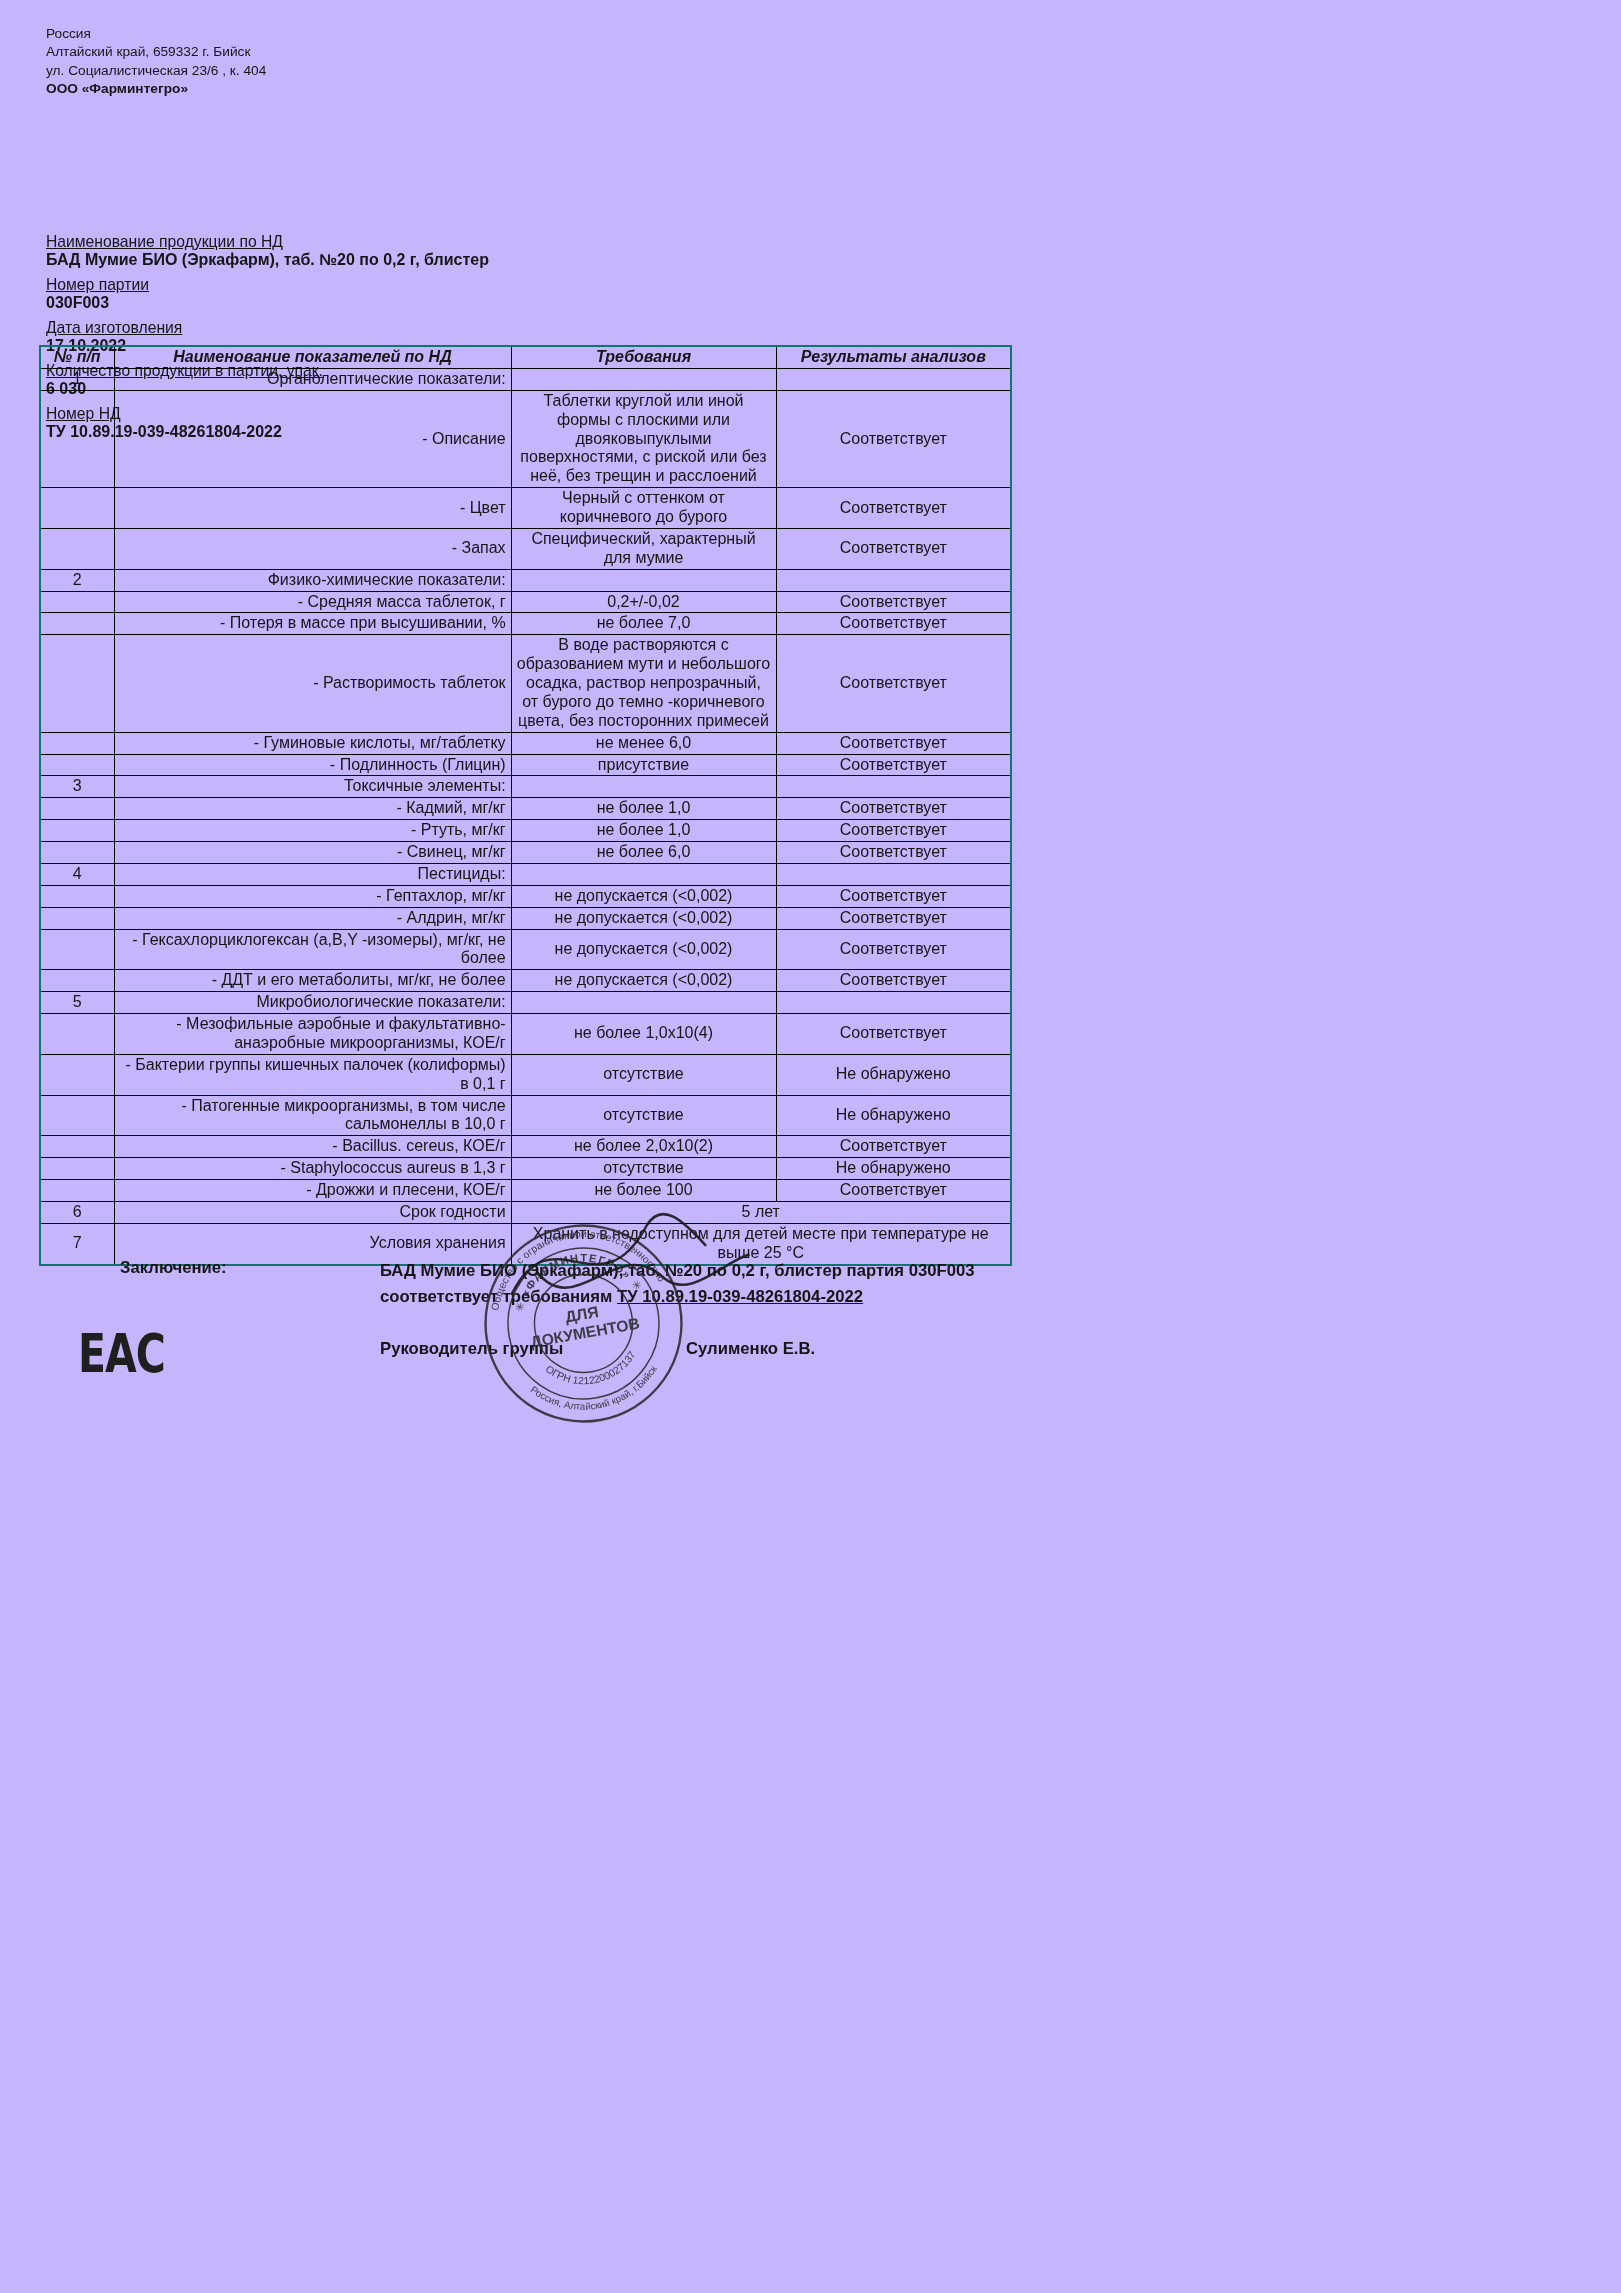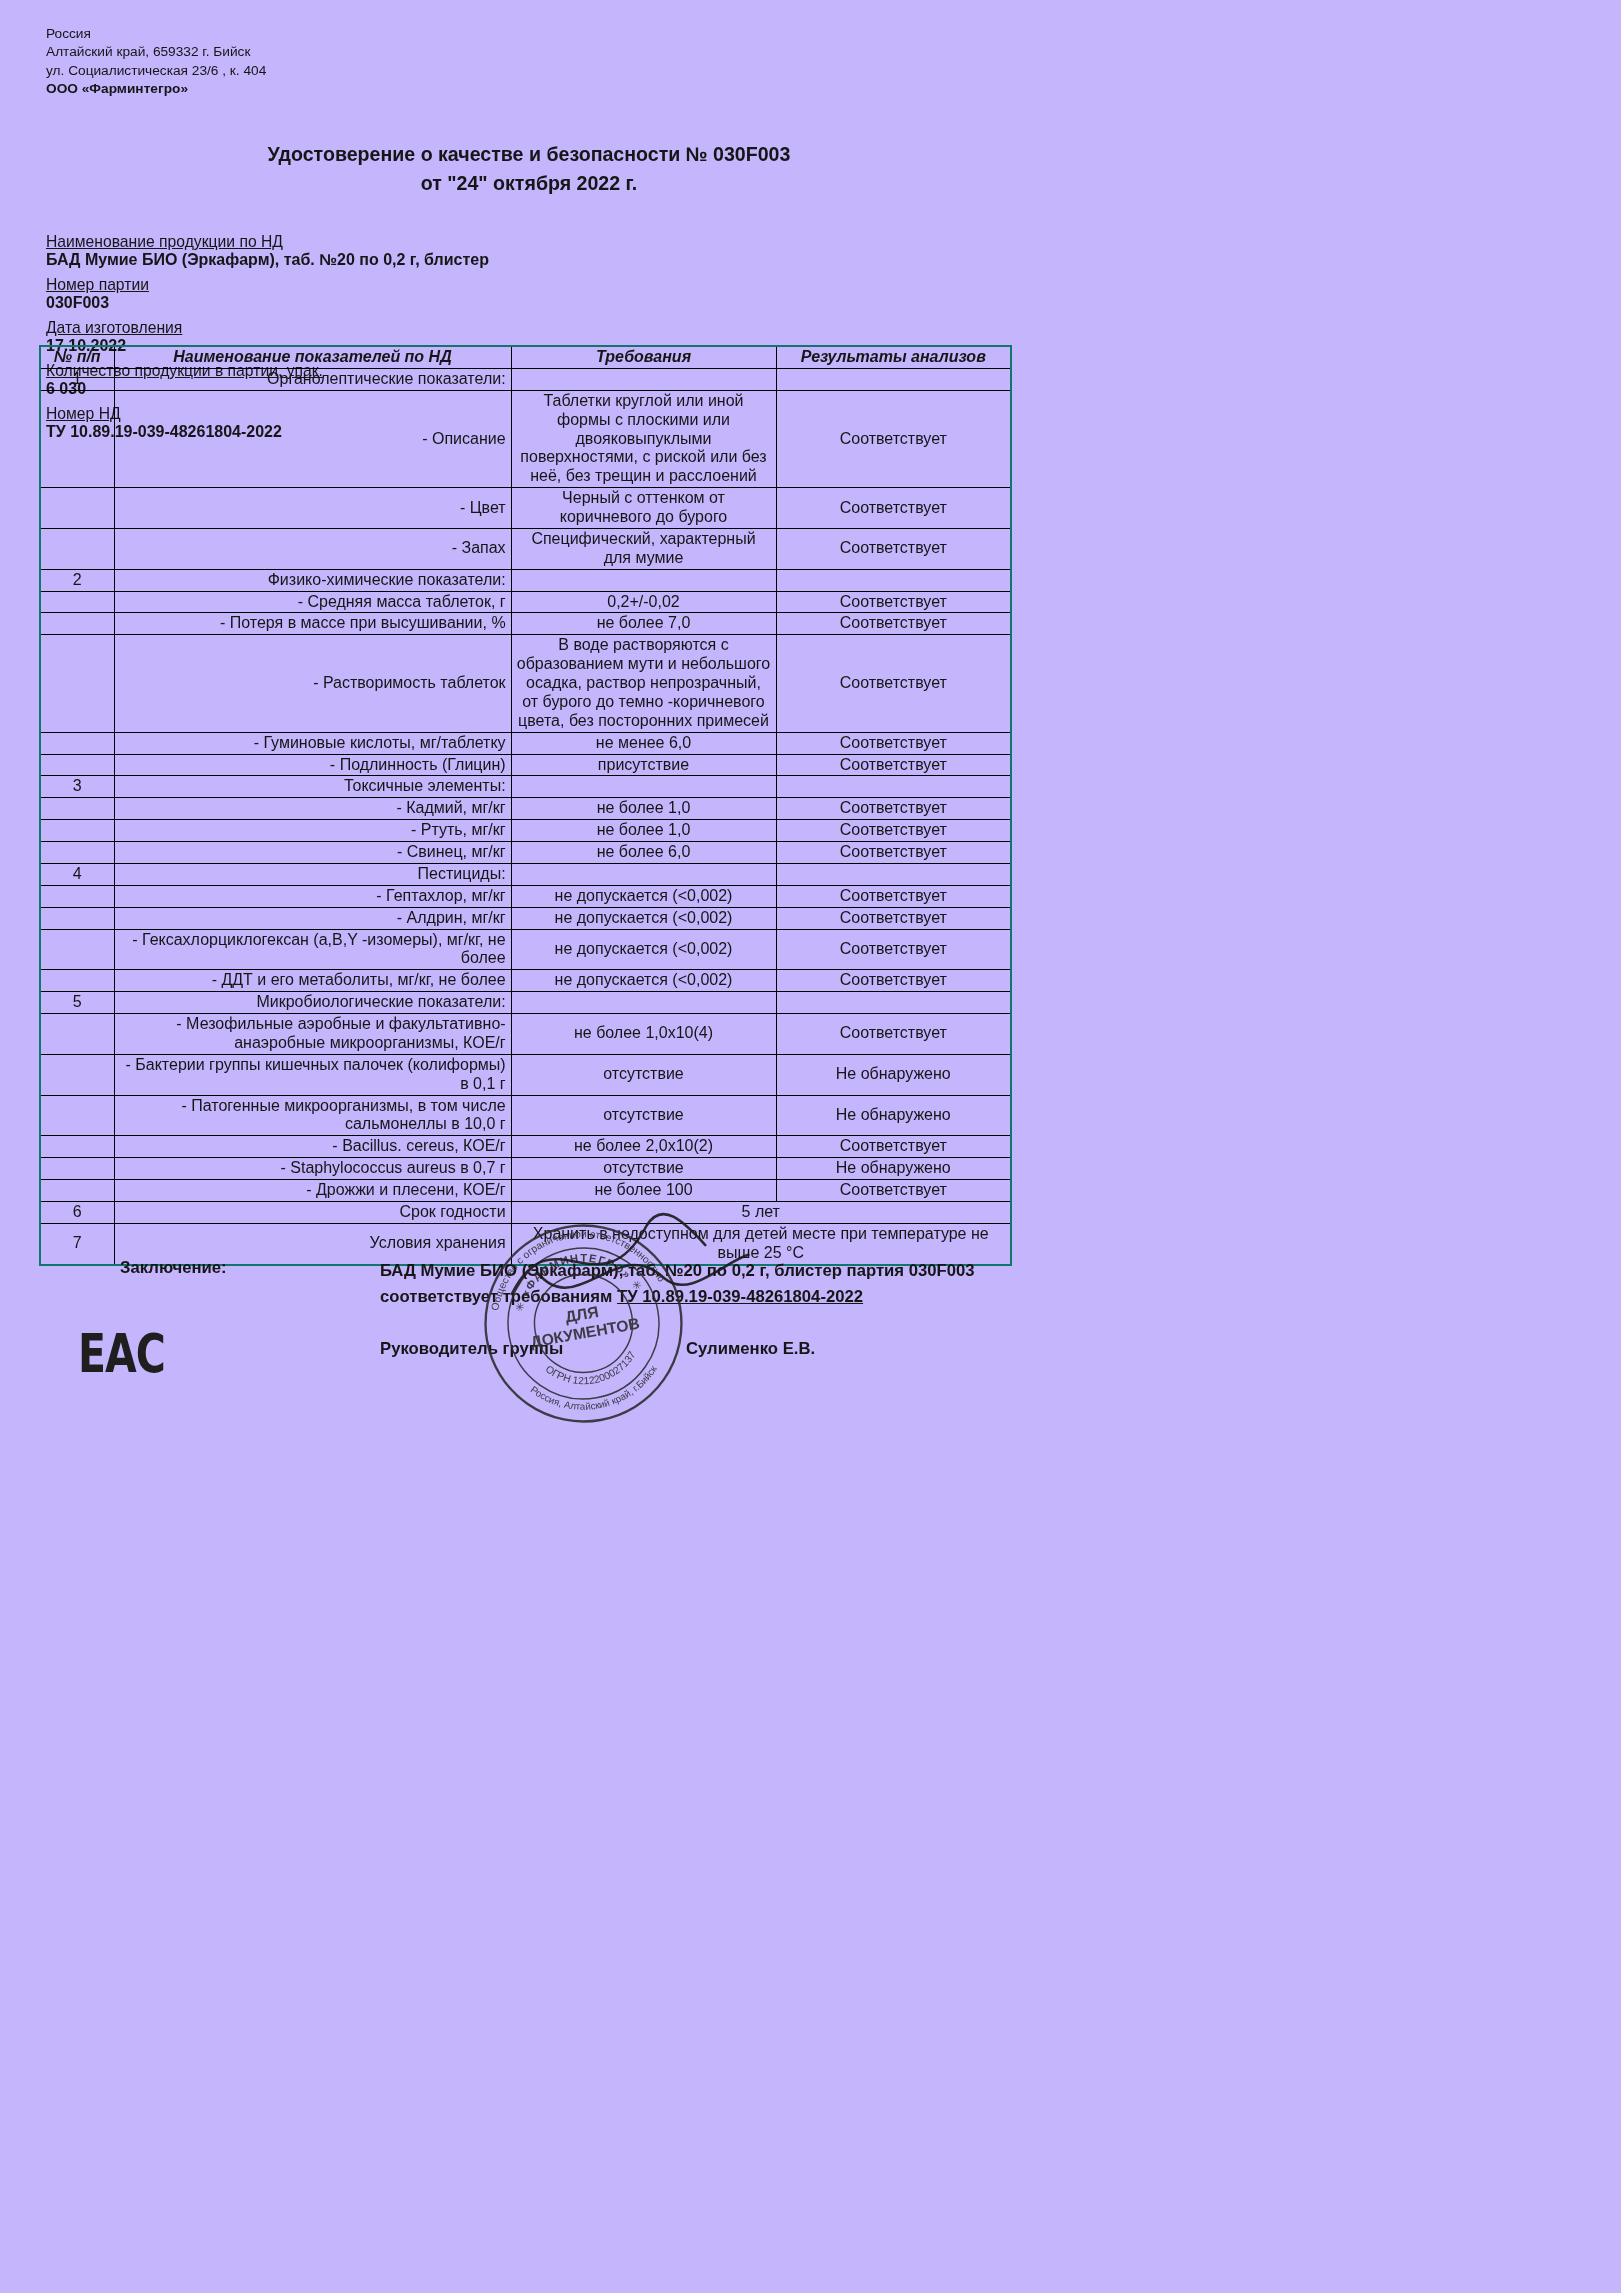--- a/index.html
+++ b/index.html
@@ -54,24 +54,20 @@
 
 <div class="page">
 
   <div class="sender">
     <div>Россия</div>
     <div>Алтайский край, 659332 г. Бийск</div>
     <div>ул. Социалистическая 23/6 , к. 404</div>
     <div class="company">ООО «Фарминтегро»</div>
   </div>
 
-  <div class="title">
-    <div>Удостоверение о качестве и безопасности № 030F003</div>
-    <div>от "24" октября 2022 г.</div>
-  </div>
 
   <div class="fields">
     <div class="frow">
       <span class="flabel">Наименование продукции по НД</span>
       <span class="fvalue">БАД Мумие БИО (Эркафарм), таб. №20 по 0,2 г, блистер</span>
     </div>
     <div class="frow">
       <span class="flabel">Номер партии</span>
       <span class="fvalue">030F003</span>
     </div>
@@ -244,21 +240,21 @@
           <td class="c-res">Не обнаружено</td>
         </tr>
         <tr>
           <td class="c-num"></td>
           <td class="c-name">- Bacillus. cereus,  КОЕ/г</td>
           <td class="c-req">не более 2,0x10(2)</td>
           <td class="c-res">Соответствует</td>
         </tr>
         <tr>
           <td class="c-num"></td>
-          <td class="c-name">- Staphylococcus aureus   в 0,7 г</td>
+          <td class="c-name">- Staphylococcus aureus   в 1,3 г</td>
           <td class="c-req">отсутствие</td>
           <td class="c-res">Не обнаружено</td>
         </tr>
         <tr>
           <td class="c-num"></td>
           <td class="c-name">- Дрожжи и плесени,  КОЕ/г</td>
           <td class="c-req">не более 100</td>
           <td class="c-res">Соответствует</td>
         </tr>
         <tr>

